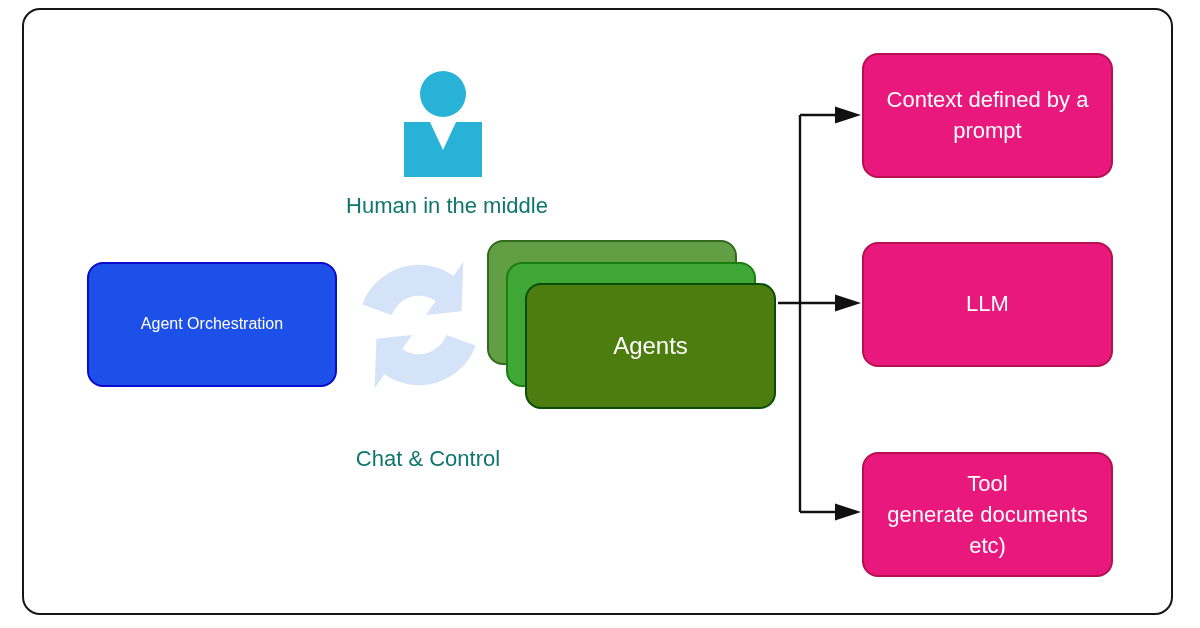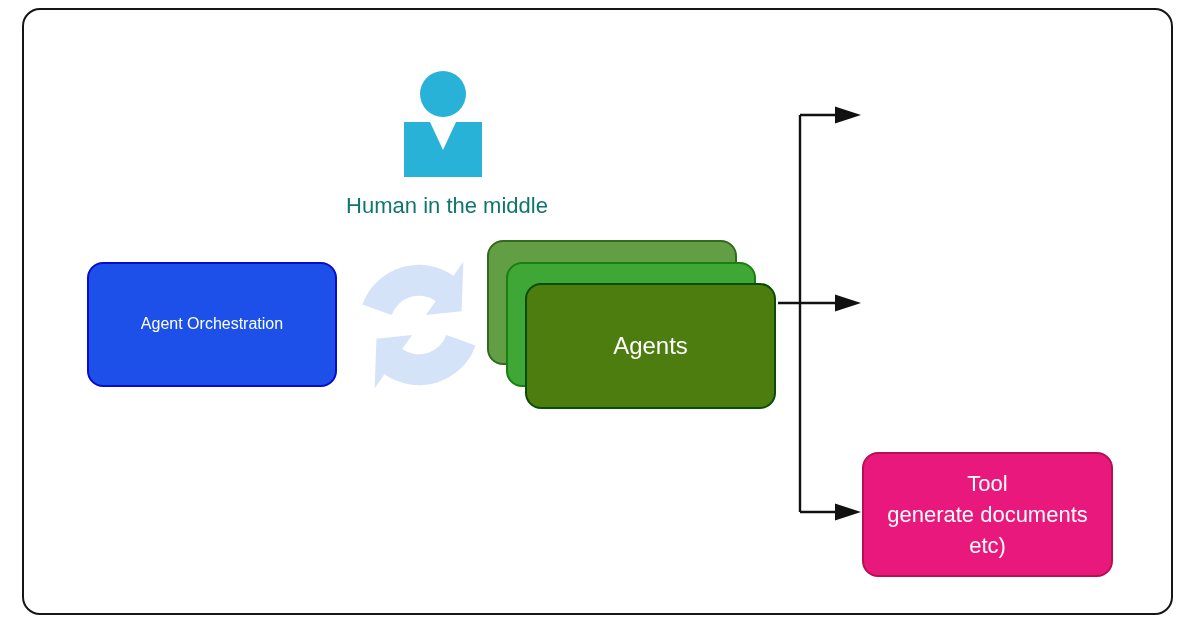--- a/index.html
+++ b/index.html
@@ -62,32 +62,39 @@
     <path fill="#d5e3f8" d="M165.8,123.9 A70,70 0 0 1 59.8,157.3 L48.4,173.7 L50.5,116.1 L92,111.5 L80.5,127.9 A34,34 0 0 0 131.9,111.6 Z"></path>
   </svg>
 
   <svg class="icon-svg person-svg" width="80" height="106" viewBox="0 0 80 106">
     <circle cx="40" cy="23" r="23" fill="#29b2d8"></circle>
     <path fill="#29b2d8" d="M1,51 L27,51 L40,79 L53,51 L79,51 L79,106 L1,106 Z"></path>
   </svg>
 
   <div class="label label-human">Human in the middle</div>
 
+  <div class="label label-chat">Chat &amp; Control</div>
 
   <div class="node node-blue">
     <span>Agent Orchestration</span>
   </div>
 
   <div class="node agents-back"></div>
   <div class="node agents-mid"></div>
   <div class="node agents-front">
     <span>Agents</span>
   </div>
 
+  <div class="node node-pink pink-context">
+    <span>Context defined by a prompt</span>
+  </div>
 
+  <div class="node node-pink pink-llm">
+    <span>LLM</span>
+  </div>
 
   <div class="node node-pink pink-tool">
     <div>
       <span>Tool</span>
       <span>generate documents</span>
       <span>etc)</span>
     </div>
   </div>
 
   <svg class="arrows-svg" width="1200" height="628" viewBox="0 0 1200 628">

